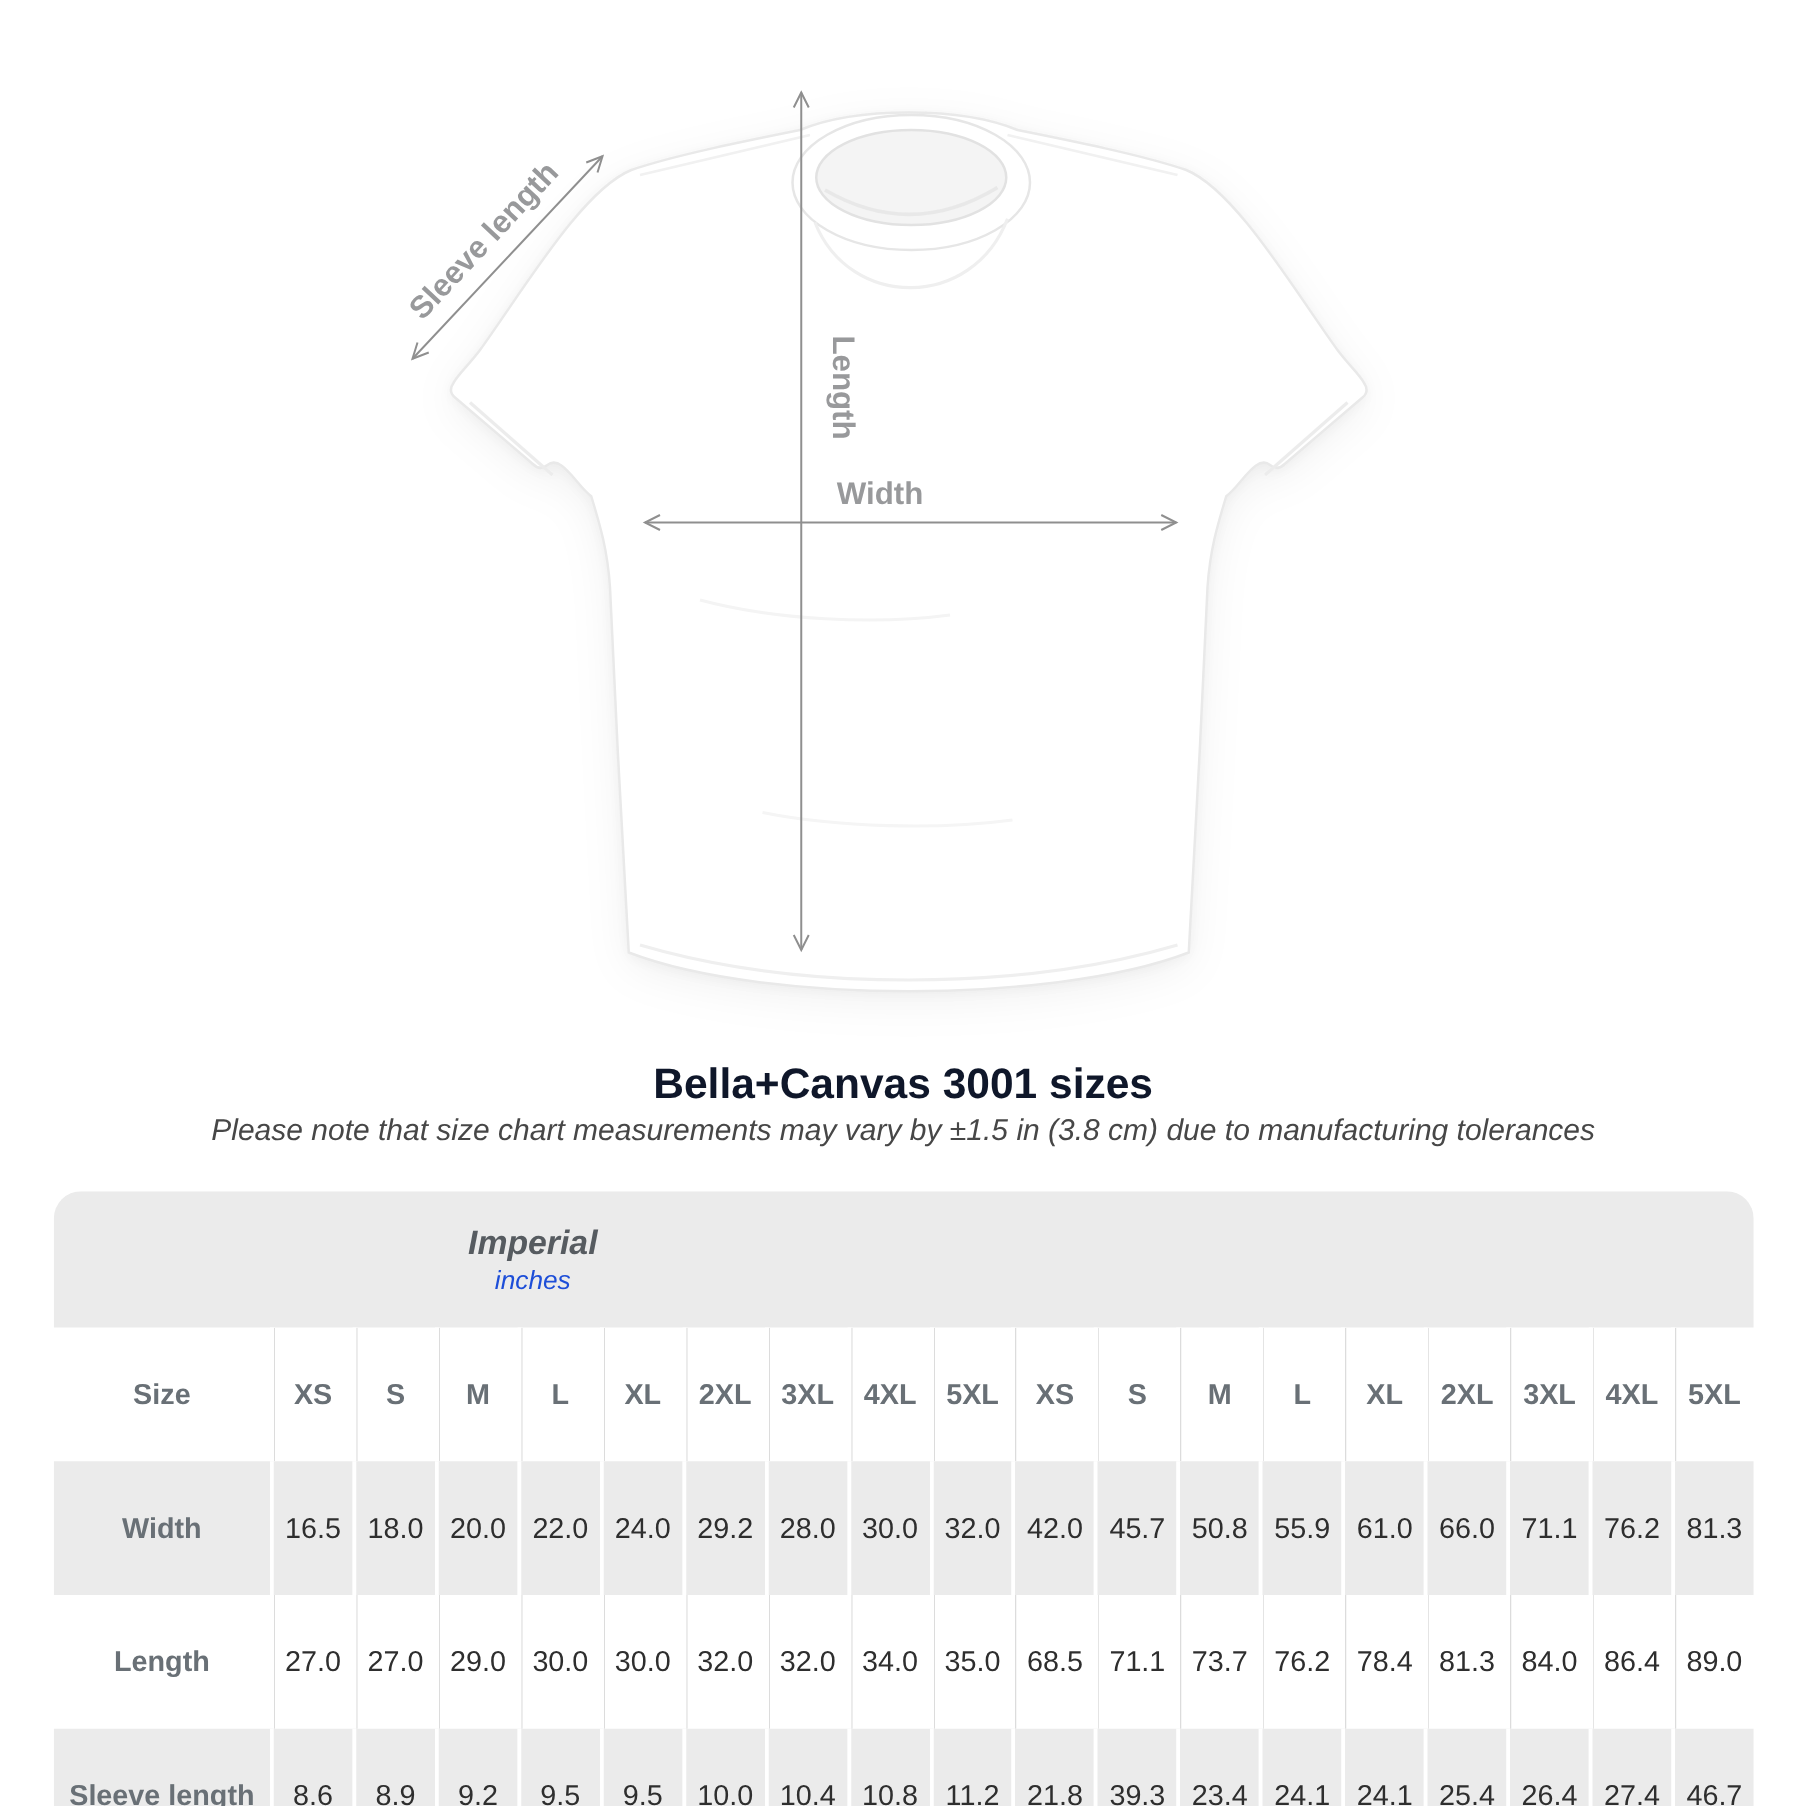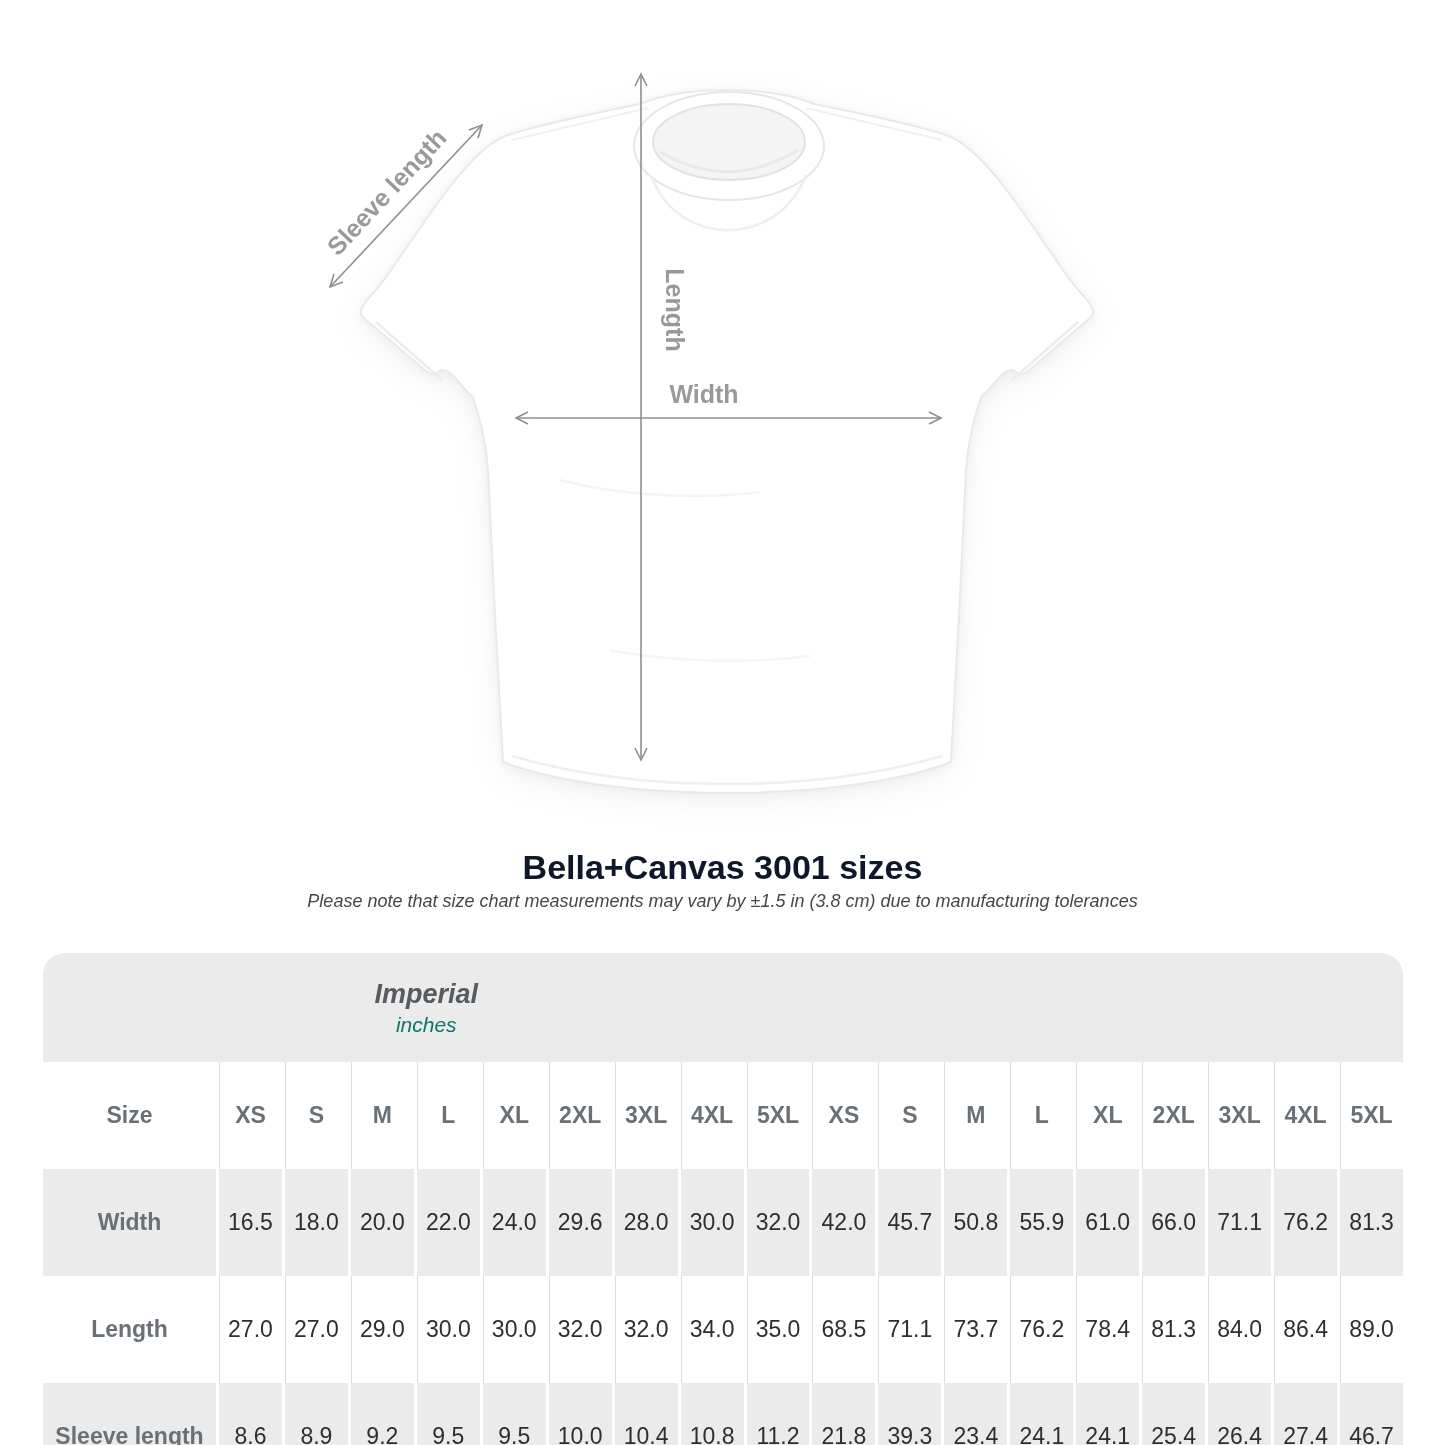--- a/index.html
+++ b/index.html
@@ -15,38 +15,38 @@
   .shirt-group { filter: drop-shadow(0 8px 16px rgba(0,0,0,0.05)) drop-shadow(0 2px 5px rgba(0,0,0,0.04)); }
   .dim-line { stroke: #8f8f8f; stroke-width: 1.6; fill: none; }
   .dim-label { fill: #98999b; font-weight: bold; font-size: 25px; font-family: "Liberation Sans", "DejaVu Sans", sans-serif; }
 
   .page-title {
     position: absolute; top: 848px; left: 0; width: 1445px;
     text-align: center; font-size: 34px; font-weight: bold; color: #0f172a;
   }
   .page-note {
     position: absolute; top: 891px; left: 0; width: 1445px;
-    text-align: center; font-size: 18px; font-style: italic; color: #474747;
+    text-align: center; font-size: 24px; font-style: italic; color: #474747;
   }
 
   .table-wrap {
     position: absolute; top: 953px; left: 43px; width: 1360px;
     border-radius: 22px; overflow: hidden; background: #ffffff;
   }
   .band {
     height: 109px; background: #ebebeb;
     display: grid; grid-template-columns: 173px repeat(18, 1fr);
   }
   .band-half {
     display: flex; flex-direction: column; align-items: center; justify-content: center; gap: 3px;
   }
   .band-half.imp { grid-column: 1 / 11; }
   .band-half.met { grid-column: 11 / 20; }
   .band-title { font-size: 27px; font-weight: bold; font-style: italic; color: #565b60; }
-  .band-sub { font-size: 21px; font-style: italic; color: #0f766e; }
+  .band-sub { font-size: 21px; font-style: italic; color: #1d4ed8; }
 
   .row {
     display: grid; grid-template-columns: 173px repeat(18, 1fr); height: 107px;
   }
   .cell {
     display: flex; align-items: center; justify-content: center;
     font-size: 23px; color: #2e2e2e; background: transparent;
   }
   .cell.lbl { font-weight: bold; color: #697076; }
   .cell.hdr { font-weight: bold; color: #697076; }
@@ -155,21 +155,21 @@
           <div class="cell hdr sep">4XL</div>
           <div class="cell hdr sep">5XL</div>
         </div>
         <div class="row shade">
           <div class="cell lbl">Width</div>
           <div class="cell val sep">16.5</div>
           <div class="cell val sep">18.0</div>
           <div class="cell val sep">20.0</div>
           <div class="cell val sep">22.0</div>
           <div class="cell val sep">24.0</div>
-          <div class="cell val sep">29.6</div>
+          <div class="cell val sep">29.2</div>
           <div class="cell val sep">28.0</div>
           <div class="cell val sep">30.0</div>
           <div class="cell val sep">32.0</div>
           <div class="cell val sep">42.0</div>
           <div class="cell val sep">45.7</div>
           <div class="cell val sep">50.8</div>
           <div class="cell val sep">55.9</div>
           <div class="cell val sep">61.0</div>
           <div class="cell val sep">66.0</div>
           <div class="cell val sep">71.1</div>

